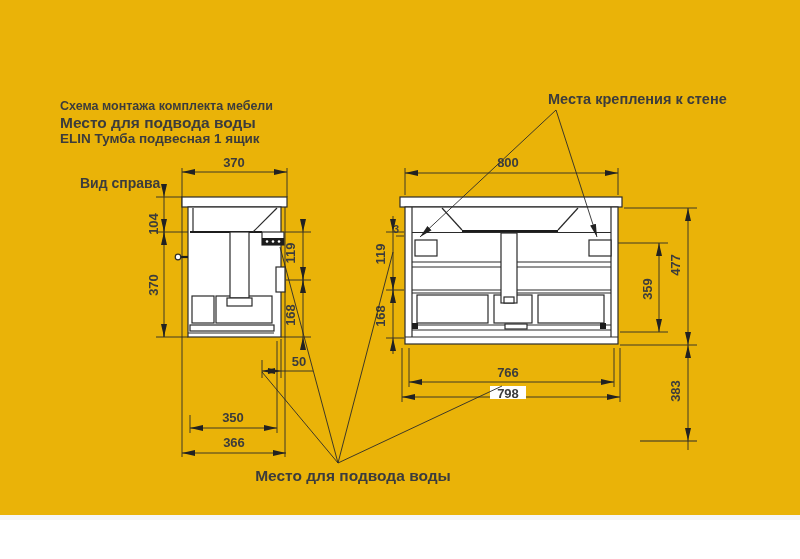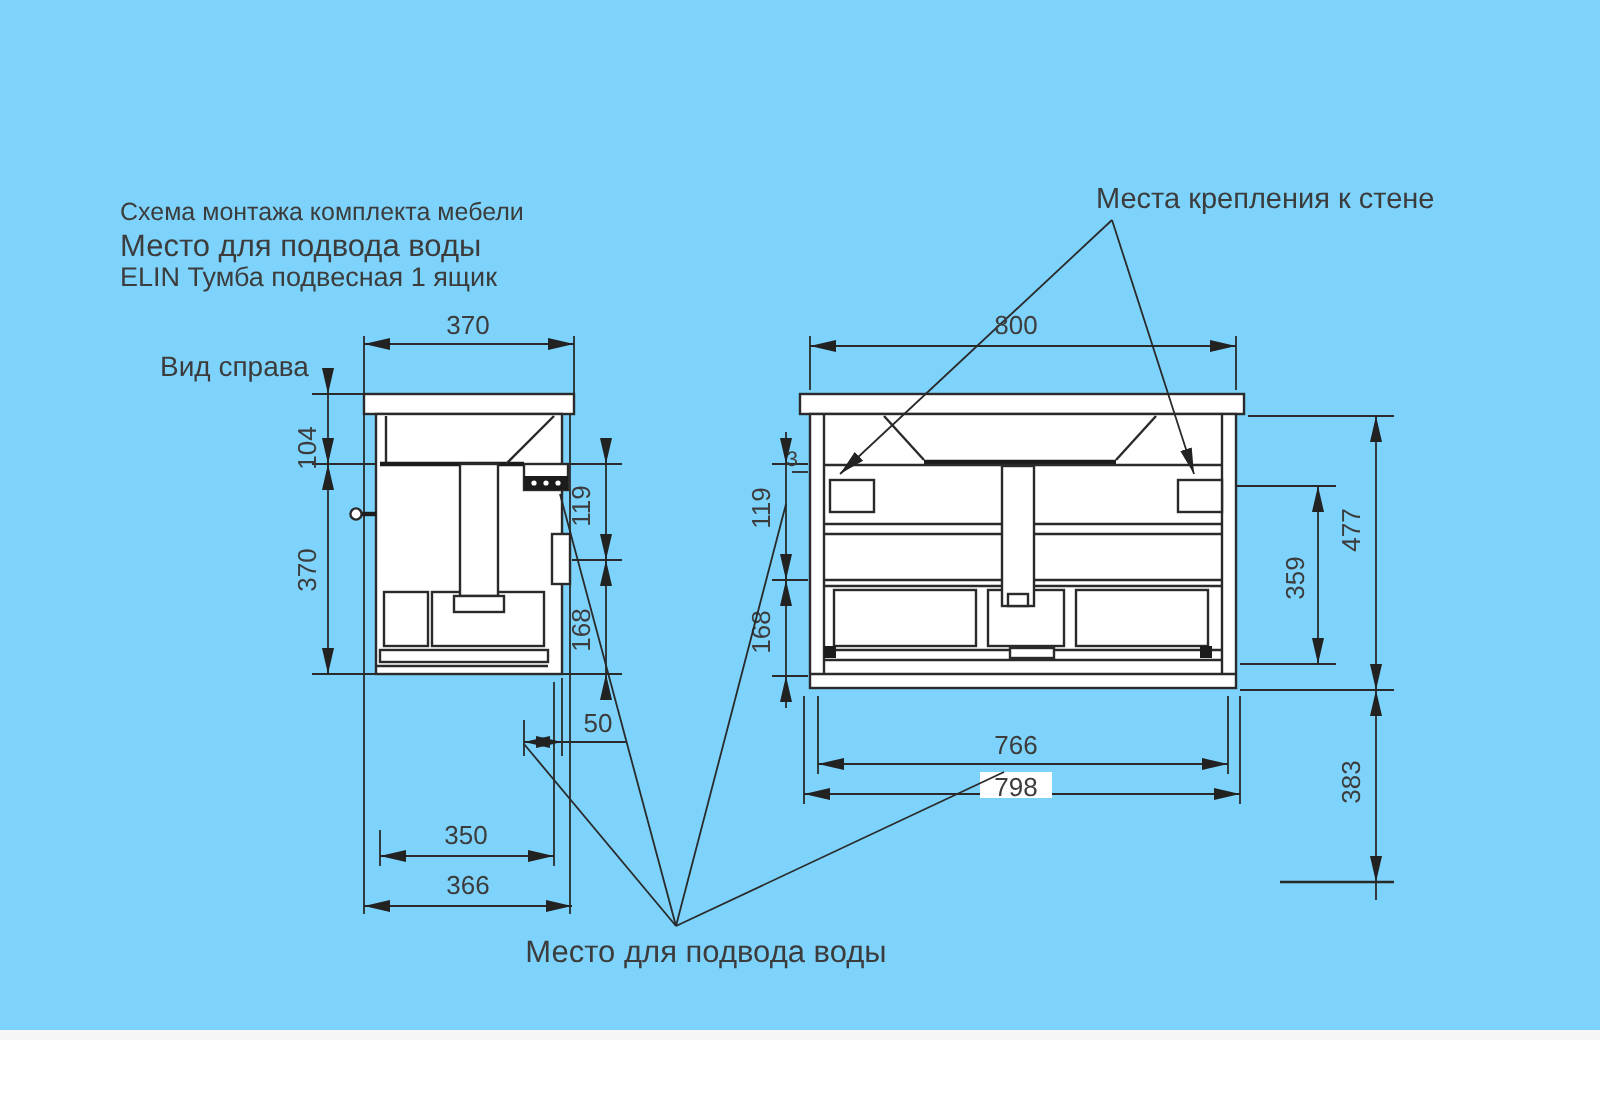--- a/index.html
+++ b/index.html
@@ -1,17 +1,17 @@
 <!DOCTYPE html>
 <html><head>
 <meta charset="utf-8">
 <style>
   html,body{margin:0;padding:0;background:#fff;}
-  .stage{position:relative;width:800px;height:520px;background:#7dd3fc;overflow:hidden;
-         font-family:"Liberation Sans", sans-serif;}
+  .stage{position:relative;width:800px;height:520px;background:#eab308;overflow:hidden;
+         font-family:"Liberation Sans", sans-serif;font-weight:bold;}
   svg{display:block;}
   svg text{fill:#3c3c3c;font-family:"Liberation Sans", sans-serif;}
   .ln{stroke:#2a2a2a;stroke-width:1.2;fill:none;}
   .thin{stroke:#2a2a2a;stroke-width:0.9;fill:none;}
   .thick{stroke:#1c1c1c;stroke-width:2.2;fill:none;}
   .wfill{fill:#ffffff;stroke:#2a2a2a;stroke-width:1.2;}
   .dim{stroke:#2a2a2a;stroke-width:0.9;fill:none;}
   .dimtxt{font-size:13px;}
   .bottom-strip{position:absolute;left:0;bottom:0;width:100%;height:5px;background:#f6f6f6;}
 </style>

